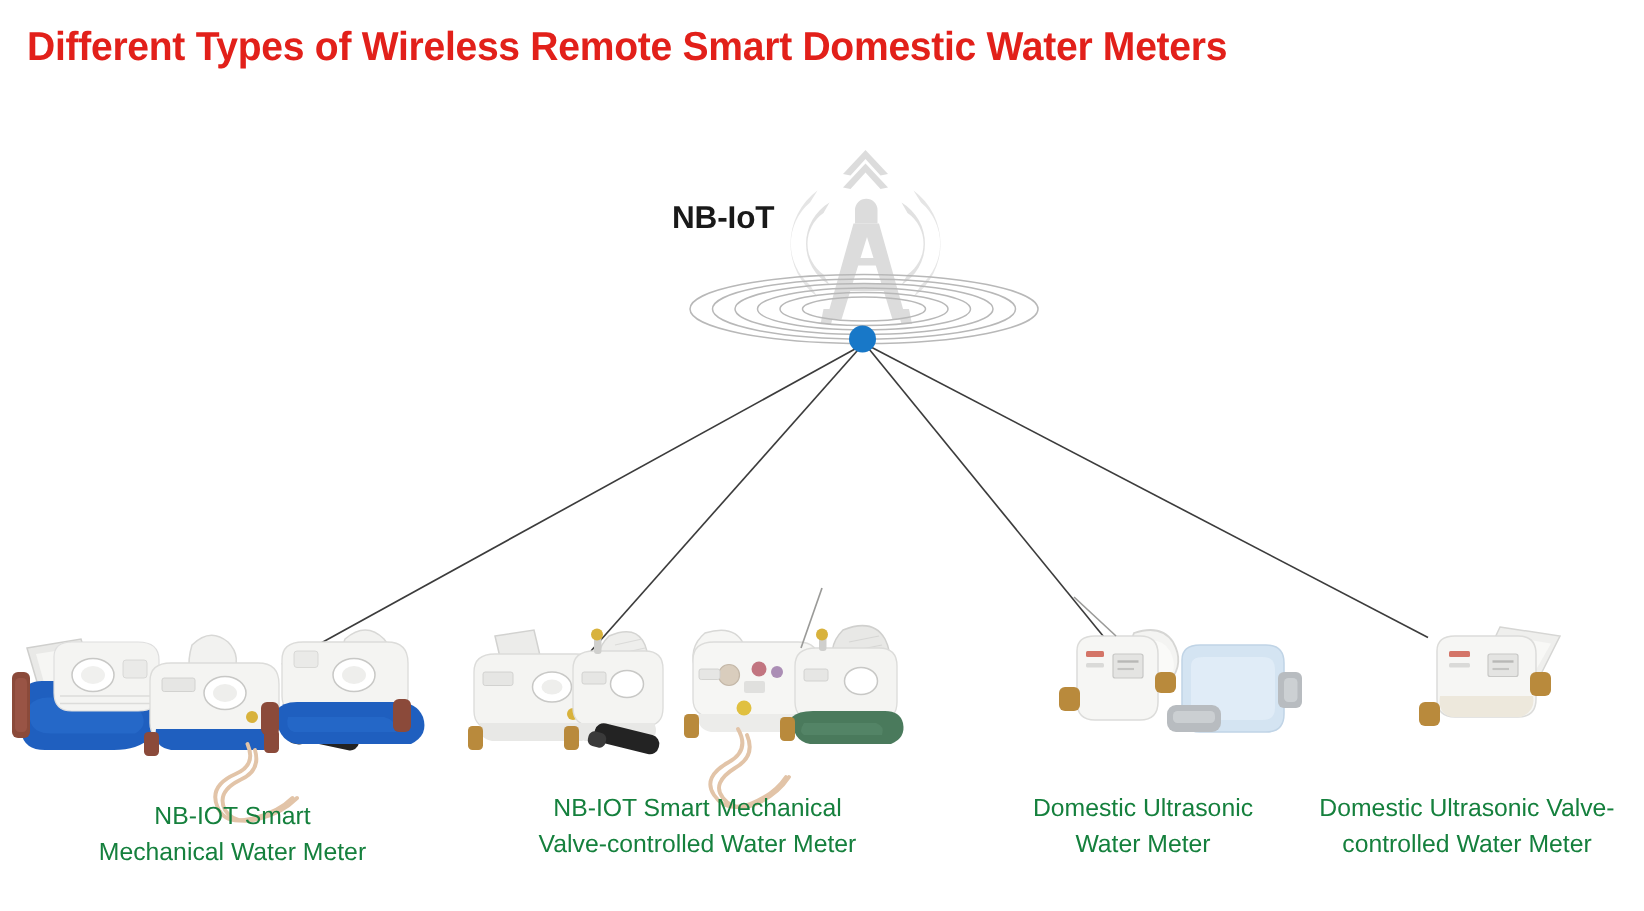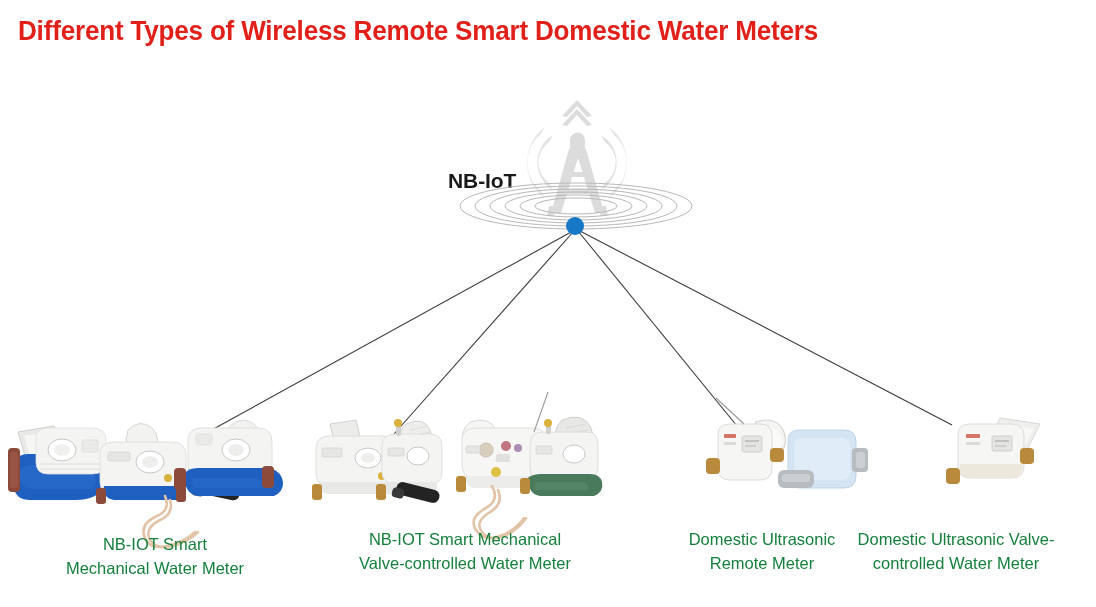--- a/index.html
+++ b/index.html
@@ -28,41 +28,40 @@
   }
   #nbiot-label {
     position: absolute;
     left: 448px;
     top: 134px;
     font-size: 21px;
     font-weight: bold;
     color: #191919;
     letter-spacing: -0.1px;
     white-space: nowrap;
-    margin-top: 35px;
   }
   .svg-layer {
     position: absolute;
     left: 0;
     top: 0;
     width: 1096px;
     height: 607px;
   }
   .caption {
     position: absolute;
     text-align: center;
     font-size: 16.5px;
     line-height: 24px;
     color: #15803d;
     white-space: pre-line;
   }
   #caption-0 { left: 35px;  top: 532px; width: 240px; }
   #caption-1 { left: 330px; top: 527px; width: 270px; }
   #caption-2 { left: 660px; top: 527px; width: 204px; }
-  #caption-3 { left: 844px; top: 527px; width: 224px; }
+  #caption-3 { left: 866px; top: 527px; width: 224px; }
 </style>
 </head>
 <body>
 
 <div id="page-title">Different Types of Wireless Remote Smart Domestic Water Meters</div>
 <div id="nbiot-label">NB-IoT</div>
 
 <svg class="svg-layer" viewBox="0 0 1096 607">
 
   <g fill="#dcdcdc">
@@ -302,15 +301,15 @@
     </g>
   </g>
 
 </svg>
 
 <div class="caption" id="caption-0">NB-IOT Smart
 Mechanical Water Meter</div>
 <div class="caption" id="caption-1">NB-IOT Smart Mechanical
 Valve-controlled Water Meter</div>
 <div class="caption" id="caption-2">Domestic Ultrasonic
-Remote Meter</div>
+Water Meter</div>
 <div class="caption" id="caption-3">Domestic Ultrasonic Valve-
 controlled Water Meter</div>
 
 </body></html>

